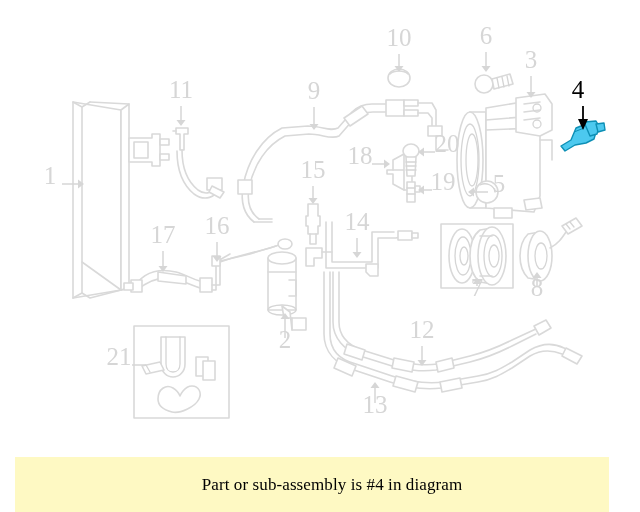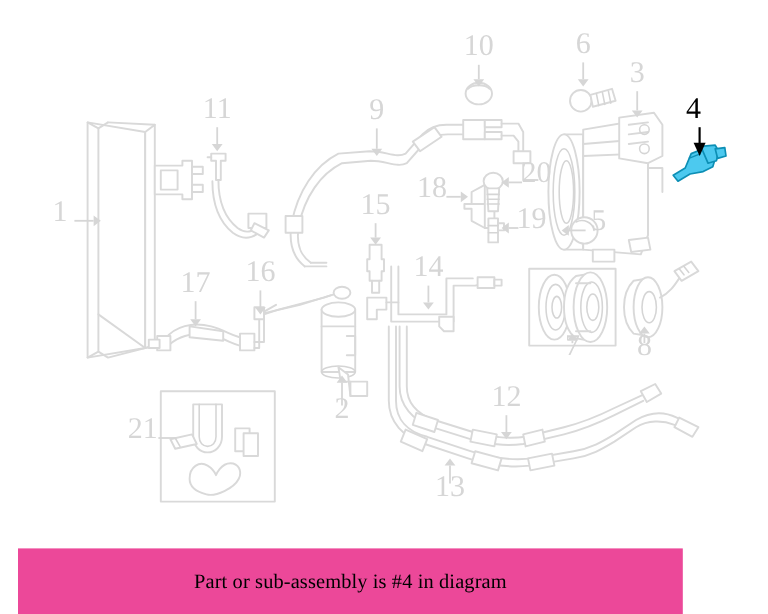--- a/index.html
+++ b/index.html
@@ -6,23 +6,24 @@
   html,body{margin:0;padding:0;background:#fff;}
   body{
     width:640px;height:512px;position:relative;overflow:hidden;
     font-family:"Liberation Sans", sans-serif;
     background:#ffffff;
   }
   #diagram-root{position:absolute;inset:0;width:640px;height:512px;}
   #art{position:absolute;left:0;top:0;width:640px;height:512px;}
   .banner{
     position:absolute;left:15px;top:457px;width:554px;height:55px;
-    background:#ec4899;
+    background:#fef9c3;
     display:flex;flex-direction:column;align-items:center;justify-content:center;
     line-height:1.25;
+    padding-left:40px;
   }
   .banner div{
     color:#000;font-size:17px;font-family:"Liberation Serif", serif;
     white-space:nowrap;letter-spacing:0.1px;
   }
 </style>
 </head>
 <body>
 
 <div id="diagram-root">

